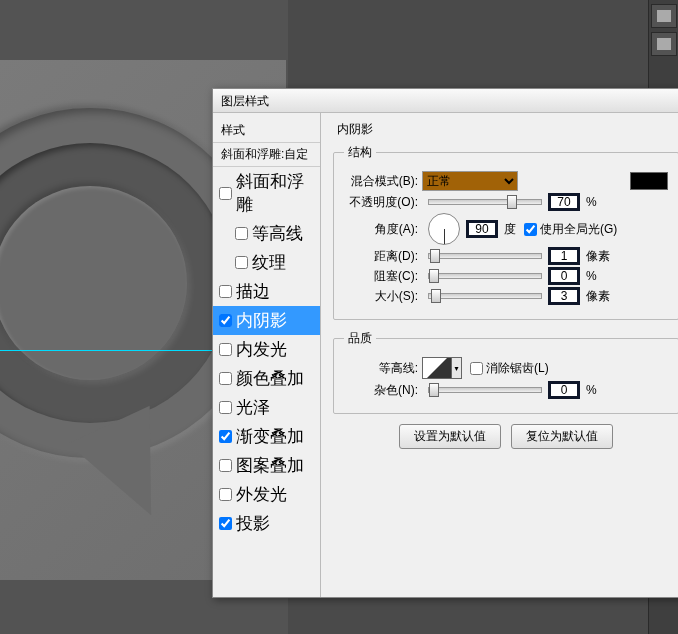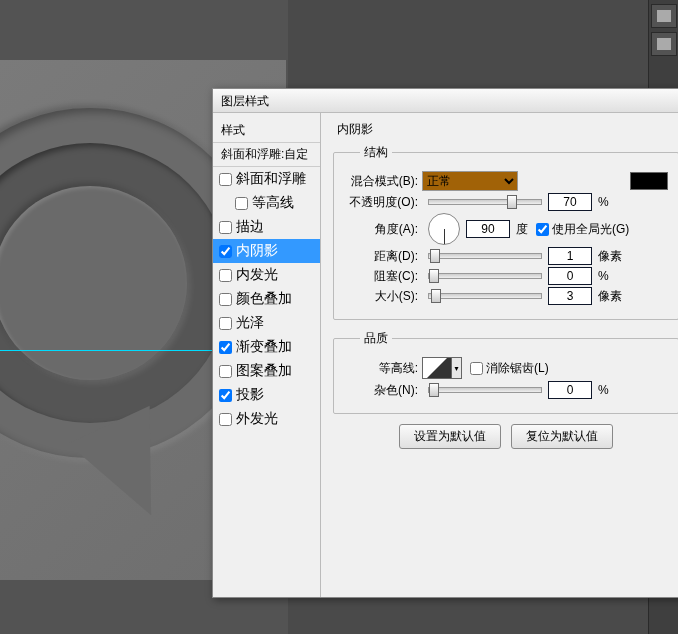--- a/index.html
+++ b/index.html
@@ -27,34 +27,34 @@
 .dialog-body { display: flex; height: calc(100% - 24px); }
 
 
 .styles-panel { width: 108px; border-right: 1px solid #bbb; padding: 6px 0; }
 .styles-header { padding: 3px 8px; font-size: 12px; border-bottom: 1px solid #ccc; }
 .styles-subheader { padding: 3px 8px; font-size: 12px; border-bottom: 1px solid #ccc; }
 .style-item { display: flex; align-items: center; padding: 3px 6px; cursor: pointer; }
 .style-item.indented { padding-left: 22px; }
 .style-item.selected { background: #3399ff; color: #fff; }
 .style-item input[type="checkbox"] { margin-right: 4px; width: 13px; height: 13px; }
-.style-item-label { font-size: 14px; }
+.style-item-label { font-size: 17px; }
 
 
 .settings-panel { flex: 1; padding: 8px 12px; }
 .panel-title { font-size: 12px; margin-bottom: 6px; padding-left: 4px; }
 fieldset { border: 1px solid #bbb; border-radius: 2px; padding: 8px 10px 12px 10px; margin-bottom: 10px; }
-legend { font-size: 12px; padding: 0 4px; margin-left: 16px; }
+legend { font-size: 12px; padding: 0 4px; }
 .field-row { display: flex; align-items: center; margin: 2px 0; }
 .field-label { width: 78px; text-align: right; font-size: 12px; padding-right: 4px; }
 select { width: 96px; height: 20px; font-size: 12px; border: 1px solid #999; background: #a16207; }
 .color-swatch { width: 38px; height: 18px; border: 1px solid #666; background: #000; margin-left: 6px; }
 .slider { flex: 1; max-width: 114px; height: 6px; background: linear-gradient(#ccc, #eee); border: 1px solid #999; position: relative; margin: 0 6px; }
 .slider-thumb { position: absolute; top: -5px; width: 10px; height: 14px; background: linear-gradient(#fff, #ccc); border: 1px solid #666; }
-.num-input { width: 44px; height: 18px; border: 1px solid #0f172a; text-align: center; font-size: 12px; background: #fff; }
+.num-input { width: 32px; height: 18px; border: 3px solid #0f172a; text-align: center; font-size: 12px; background: #fff; }
 .unit { font-size: 12px; margin-left: 6px; }
 .angle-dial { width: 32px; height: 32px; border: 1px solid #888; border-radius: 50%; background: #fff; position: relative; margin: 0 6px; }
 .angle-line { position: absolute; left: 50%; top: 50%; width: 1px; height: 15px; background: #333; transform-origin: top; transform: rotate(0deg); }
 .checkbox-inline { display: flex; align-items: center; margin-left: 8px; }
 .checkbox-inline input { margin-right: 3px; }
 .contour-swatch { width: 30px; height: 22px; border: 1px solid #666; background: linear-gradient(135deg, #fff 0%, #fff 48%, #333 52%, #333 100%); position: relative; }
 .contour-dropdown { width: 10px; height: 22px; border: 1px solid #666; border-left: none; background: #e8e8e8; display: flex; align-items: center; justify-content: center; font-size: 8px; }
 .button-row { display: flex; justify-content: center; gap: 10px; margin-top: 8px; }
 .btn { padding: 3px 14px; border: 1px solid #888; background: linear-gradient(#fafafa, #e0e0e0); font-size: 12px; border-radius: 3px; cursor: pointer; }
 </style>
@@ -90,20 +90,24 @@
       <div class="styles-subheader">斜面和浮雕:自定</div>
       <div id="style-list">
           <div class="style-item">
             <input type="checkbox" style="">
             <span class="style-item-label">斜面和浮雕</span>
           </div>
           <div class="style-item indented">
             <input type="checkbox" style="">
             <span class="style-item-label">等高线</span>
           </div>
+          <div class="style-item indented">
+            <input type="checkbox" style="">
+            <span class="style-item-label">纹理</span>
+          </div>
           <div class="style-item">
             <input type="checkbox" style="">
             <span class="style-item-label">描边</span>
           </div>
           <div class="style-item selected">
             <input type="checkbox" checked="" style="">
             <span class="style-item-label">内阴影</span>
           </div>
           <div class="style-item">
             <input type="checkbox" style="">
@@ -119,26 +123,26 @@
           </div>
           <div class="style-item">
             <input type="checkbox" checked="" style="">
             <span class="style-item-label">渐变叠加</span>
           </div>
           <div class="style-item">
             <input type="checkbox" style="">
             <span class="style-item-label">图案叠加</span>
           </div>
           <div class="style-item">
+            <input type="checkbox" style="">
+            <span class="style-item-label">外发光</span>
+          </div>
+          <div class="style-item">
             <input type="checkbox" checked="" style="">
             <span class="style-item-label">投影</span>
-          </div>
-          <div class="style-item">
-            <input type="checkbox" style="">
-            <span class="style-item-label">外发光</span>
           </div>
         </div>
     </div>
 
     <div class="settings-panel">
       <div class="panel-title">内阴影</div>
 
       <fieldset>
         <legend>结构</legend>
 

